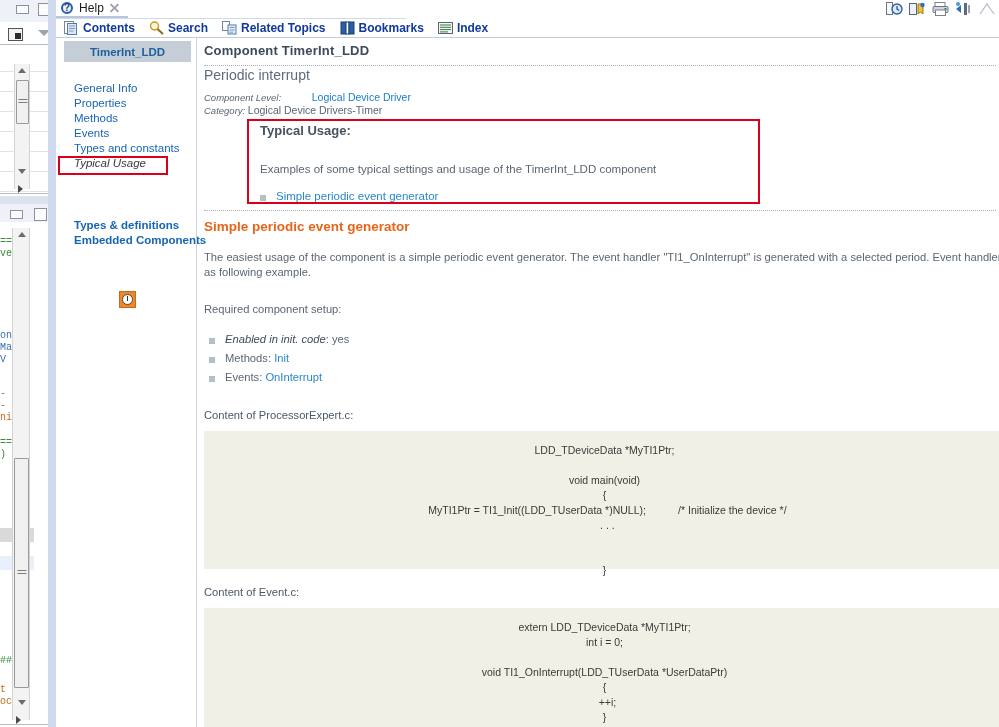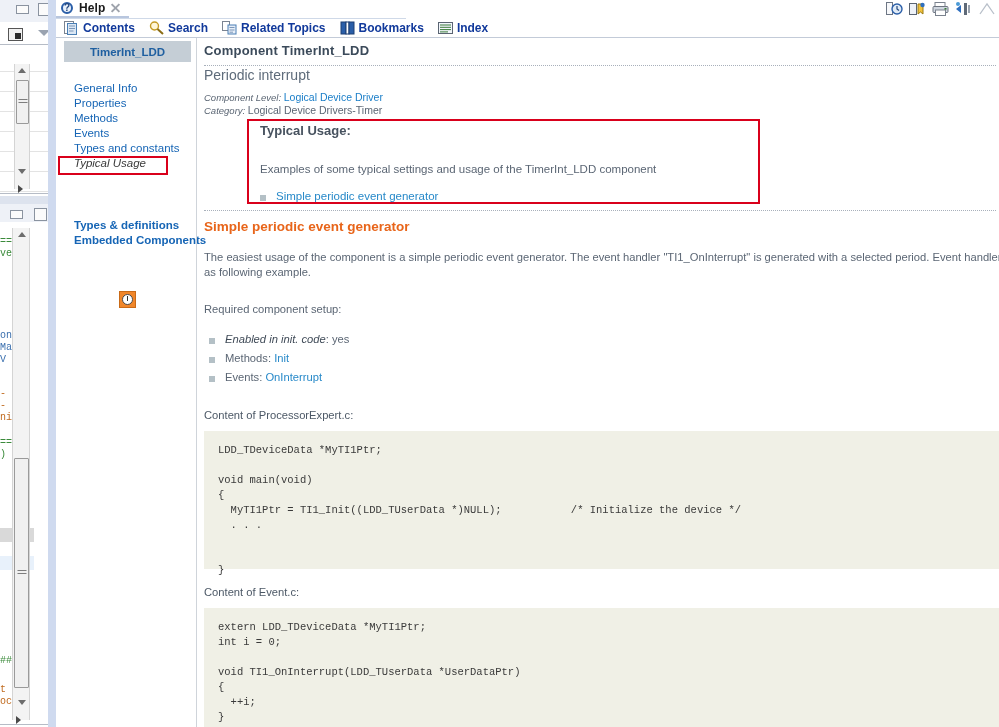--- a/index.html
+++ b/index.html
@@ -90,21 +90,21 @@
     background: #ffffff;
   }
   .help-tab {
     position: absolute; left: 0; top: 0; height: 18px;
     padding: 0 8px 0 4px;
     display: flex; align-items: center; gap: 5px;
     background: #ffffff;
     border-bottom: 2px solid #b8c6de;
   }
   .help-tab .tab-label {
-    font-size: 12px; font-weight: bold; color: #1a1a1a;
+    font-size: 12px; font-weight: normal; color: #1a1a1a;
     letter-spacing: .1px;
   }
   .tabline {
     position: absolute; left: 0; top: 17px; width: 350px; height: 2px;
     background: #cfd9e8;
   }
 
   .icon-help {
     width: 14px; height: 14px; position: relative; display: inline-block;
   }
@@ -217,21 +217,21 @@
   }
   .doc-h2 {
     position: absolute; left: 0; top: 29px;
     font-size: 14px; color: #5e6b7a;
   }
   .meta {
     position: absolute; left: 0; top: 53px;
     font-size: 9.5px; color: #5b6674; line-height: 12px;
   }
   .meta .lbl { color: #5b6674; font-style: italic; }
-  .meta .val-link { color: #1a7ec8; font-size: 10.5px; }
+  .meta .val-link { color: #1a7ec8; font-size: 10.5px; margin-left: 28px; }
   .meta .val { color: #5b6674; font-size: 10.5px; }
 
   .hl-box-main {
     position: absolute; left: 43px; top: 81px; width: 513px; height: 85px;
     border: 2px solid #d9001b;
   }
 
   .sec-typ-title {
     position: absolute; left: 56px; top: 85px;
     font-size: 13px; font-weight: bold; color: #47525f;
@@ -274,25 +274,26 @@
   .bl-item a { color: #2789c9; text-decoration: none; }
 
   .filelabel {
     position: absolute; font-size: 11.2px; color: #4c5866;
     text-underline-offset: 2px;
   }
 
   .codebox {
     position: absolute;
     background: #f0f0e6;
-    font-family: Liberation Mono, monospace;
+    font-family: Liberation Sans, sans-serif;
     font-size: 10.5px; line-height: 15px;
     color: #3a3a3a;
     white-space: pre;
-    padding: 12px 0 12px 14px;
+    padding: 12px 0 12px 6px;
+    text-align: center;
   }
 </style>
 </head>
 <body>
 
 <div id="root">
 
   <div class="bg-strip">
     <div class="bg-tabbar"></div>
     <div class="bg-minitab" style="left:16px; top:5px;"></div>

